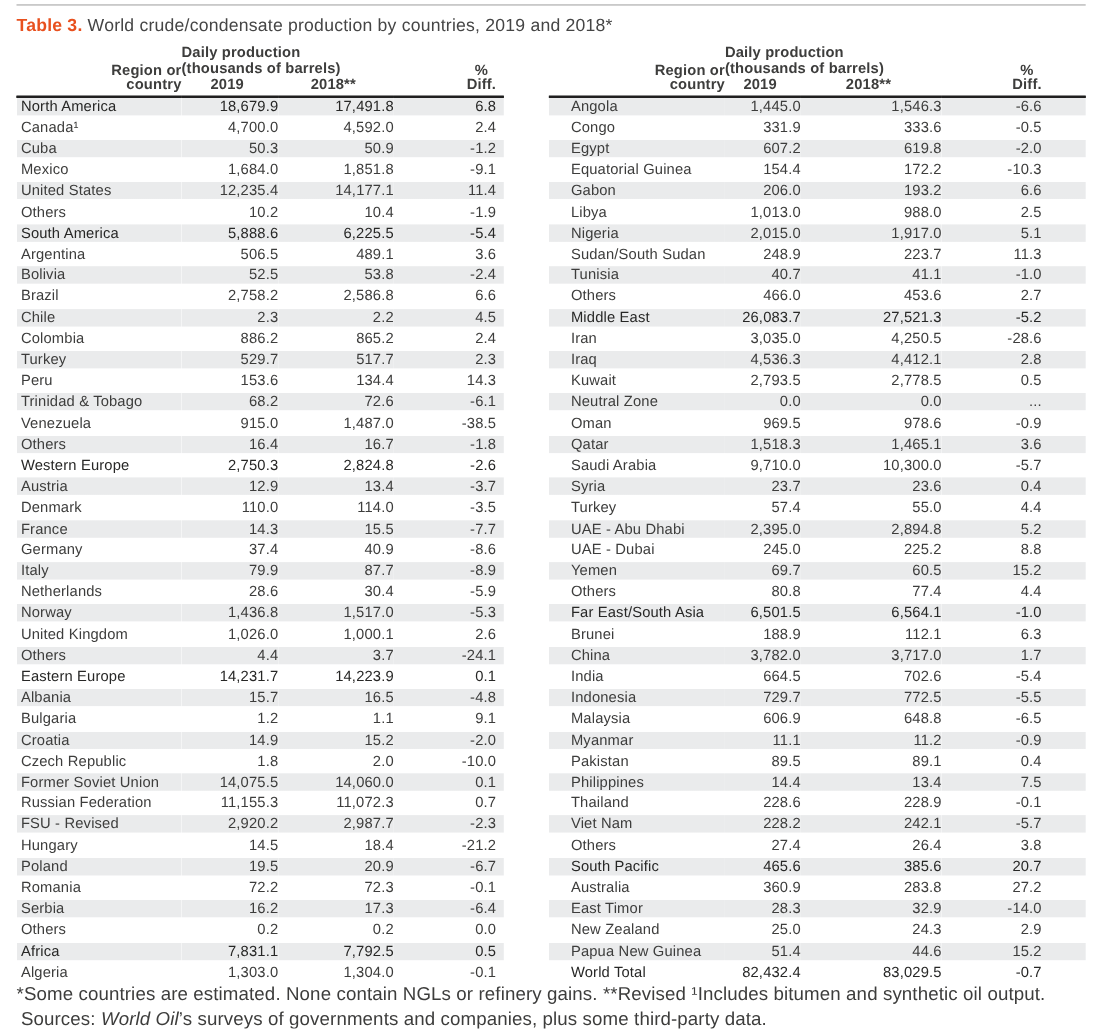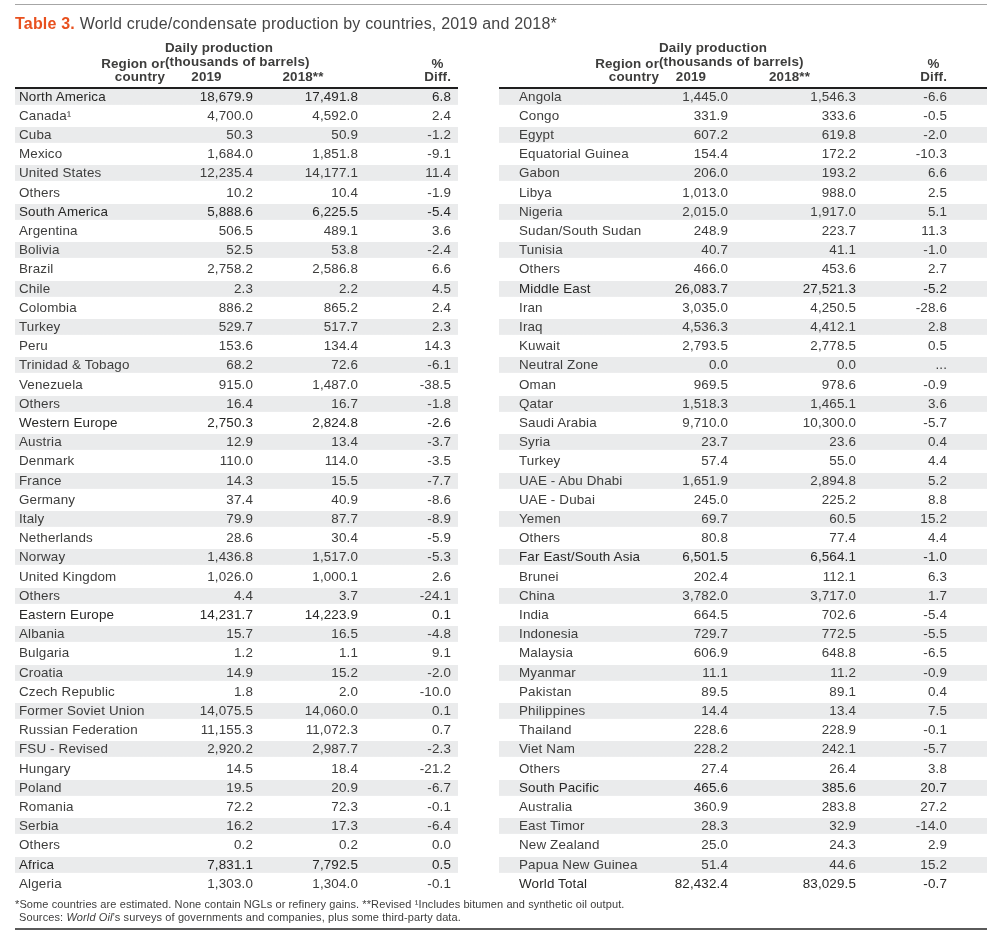--- a/index.html
+++ b/index.html
@@ -35,22 +35,22 @@
   .t-right th.diff{padding-right:40px;}
   th.diff .ctr{display:inline-block;text-align:center;white-space:pre-line;}
   td{padding:0 0 3.3px;line-height:15.9px;vertical-align:top;overflow:hidden;white-space:nowrap;}
   td.name{padding-left:4px;}
   .t-right td.name{padding-left:20px;}
   td.num,td.diff{text-align:right;}
   td.diff{padding-right:7px;}
   .t-right td.diff{padding-right:40px;}
   tr.shade td{background:linear-gradient(var(--row_shade),var(--row_shade)) left top/100% 15.9px no-repeat;}
   tr.bold td{font-weight:normal;color:#272726;margin-top:19px;}
-  .footnotes{margin-top:3px;font-size:11px;line-height:12.6px;color:var(--text);letter-spacing:.1px;}
-  .fn2{padding-left:4px;}
+  .footnotes{margin-top:3px;font-size:17px;line-height:12.6px;color:var(--text);letter-spacing:.1px;}
+  .fn2{padding-left:4px;margin-top:10px;}
   .bottom-rule{border-top:2px solid var(--rule_bottom);height:0;margin-top:5px;width:972px;}
 </style>
 </head>
 <body>
 
 <div class="page">
   <div class="top-rule"></div>
 
   <div class="title">
     <span class="lbl">Table 3.</span>
@@ -473,21 +473,21 @@
             <td class="diff">0.4</td>
           </tr>
           <tr>
             <td class="name">Turkey</td>
             <td class="num">57.4</td>
             <td class="num">55.0</td>
             <td class="diff">4.4</td>
           </tr>
           <tr class="shade">
             <td class="name">UAE - Abu Dhabi</td>
-            <td class="num">1,651.9</td>
+            <td class="num">2,395.0</td>
             <td class="num">2,894.8</td>
             <td class="diff">5.2</td>
           </tr>
           <tr>
             <td class="name">UAE - Dubai</td>
             <td class="num">245.0</td>
             <td class="num">225.2</td>
             <td class="diff">8.8</td>
           </tr>
           <tr class="shade">
@@ -503,21 +503,21 @@
             <td class="diff">4.4</td>
           </tr>
           <tr class="shade bold">
             <td class="name">Far East/South Asia</td>
             <td class="num">6,501.5</td>
             <td class="num">6,564.1</td>
             <td class="diff">-1.0</td>
           </tr>
           <tr>
             <td class="name">Brunei</td>
-            <td class="num">202.4</td>
+            <td class="num">188.9</td>
             <td class="num">112.1</td>
             <td class="diff">6.3</td>
           </tr>
           <tr class="shade">
             <td class="name">China</td>
             <td class="num">3,782.0</td>
             <td class="num">3,717.0</td>
             <td class="diff">1.7</td>
           </tr>
           <tr>

